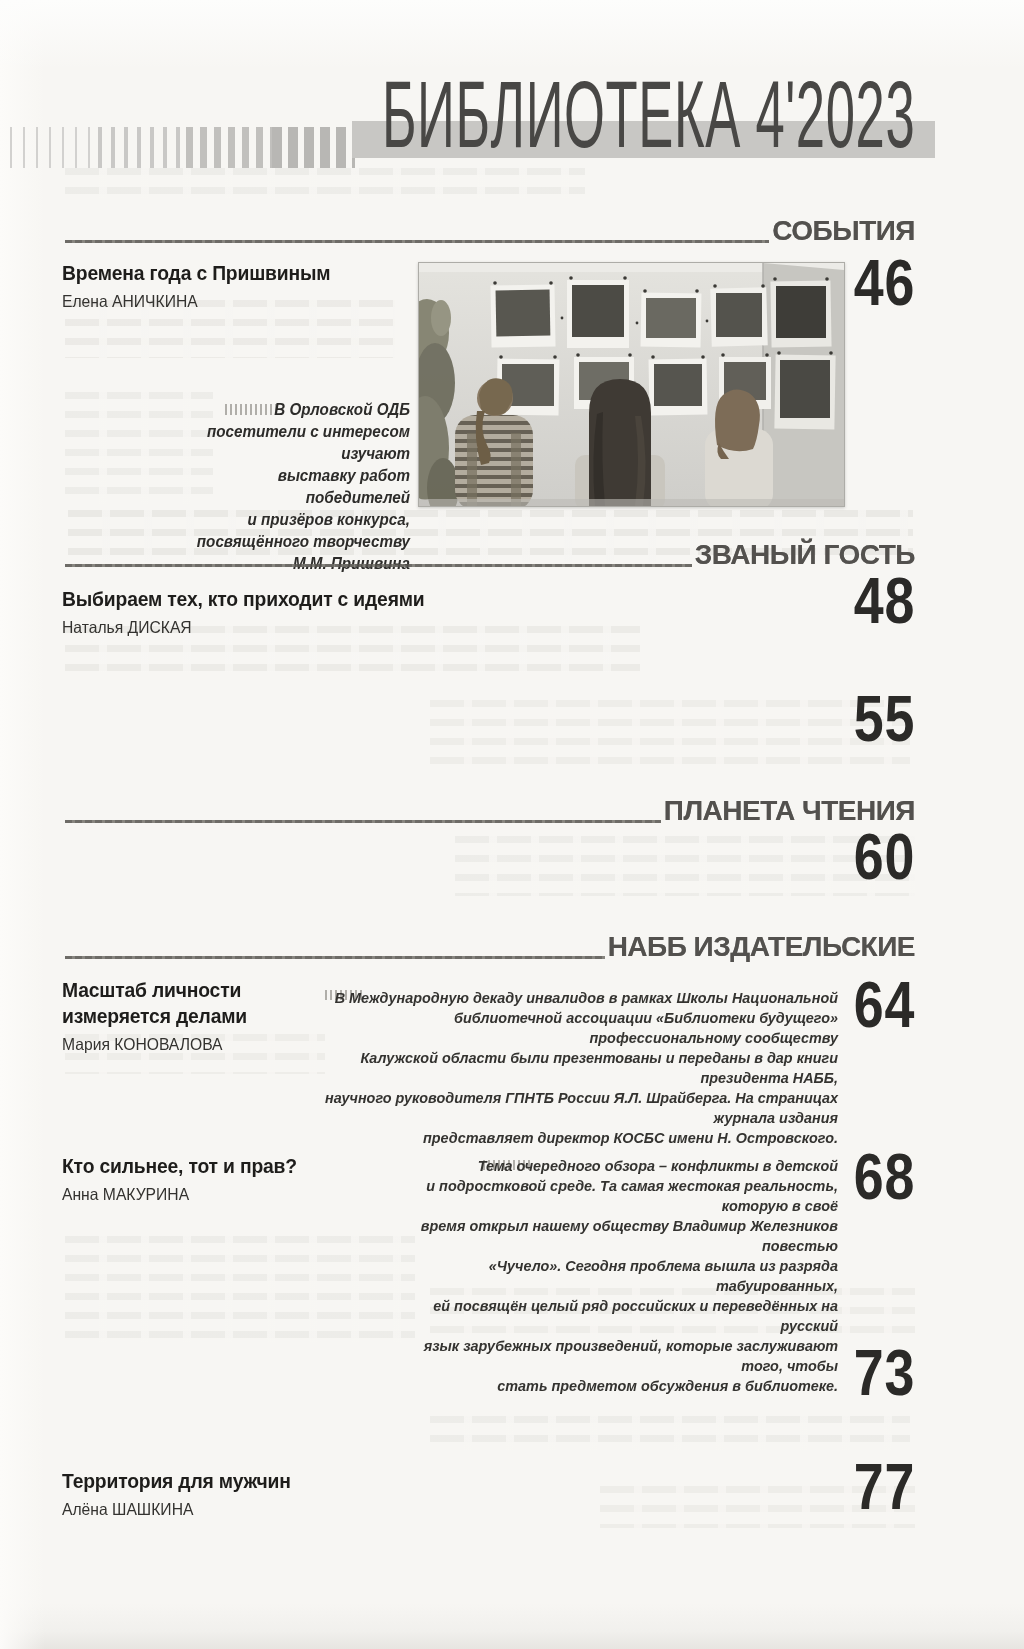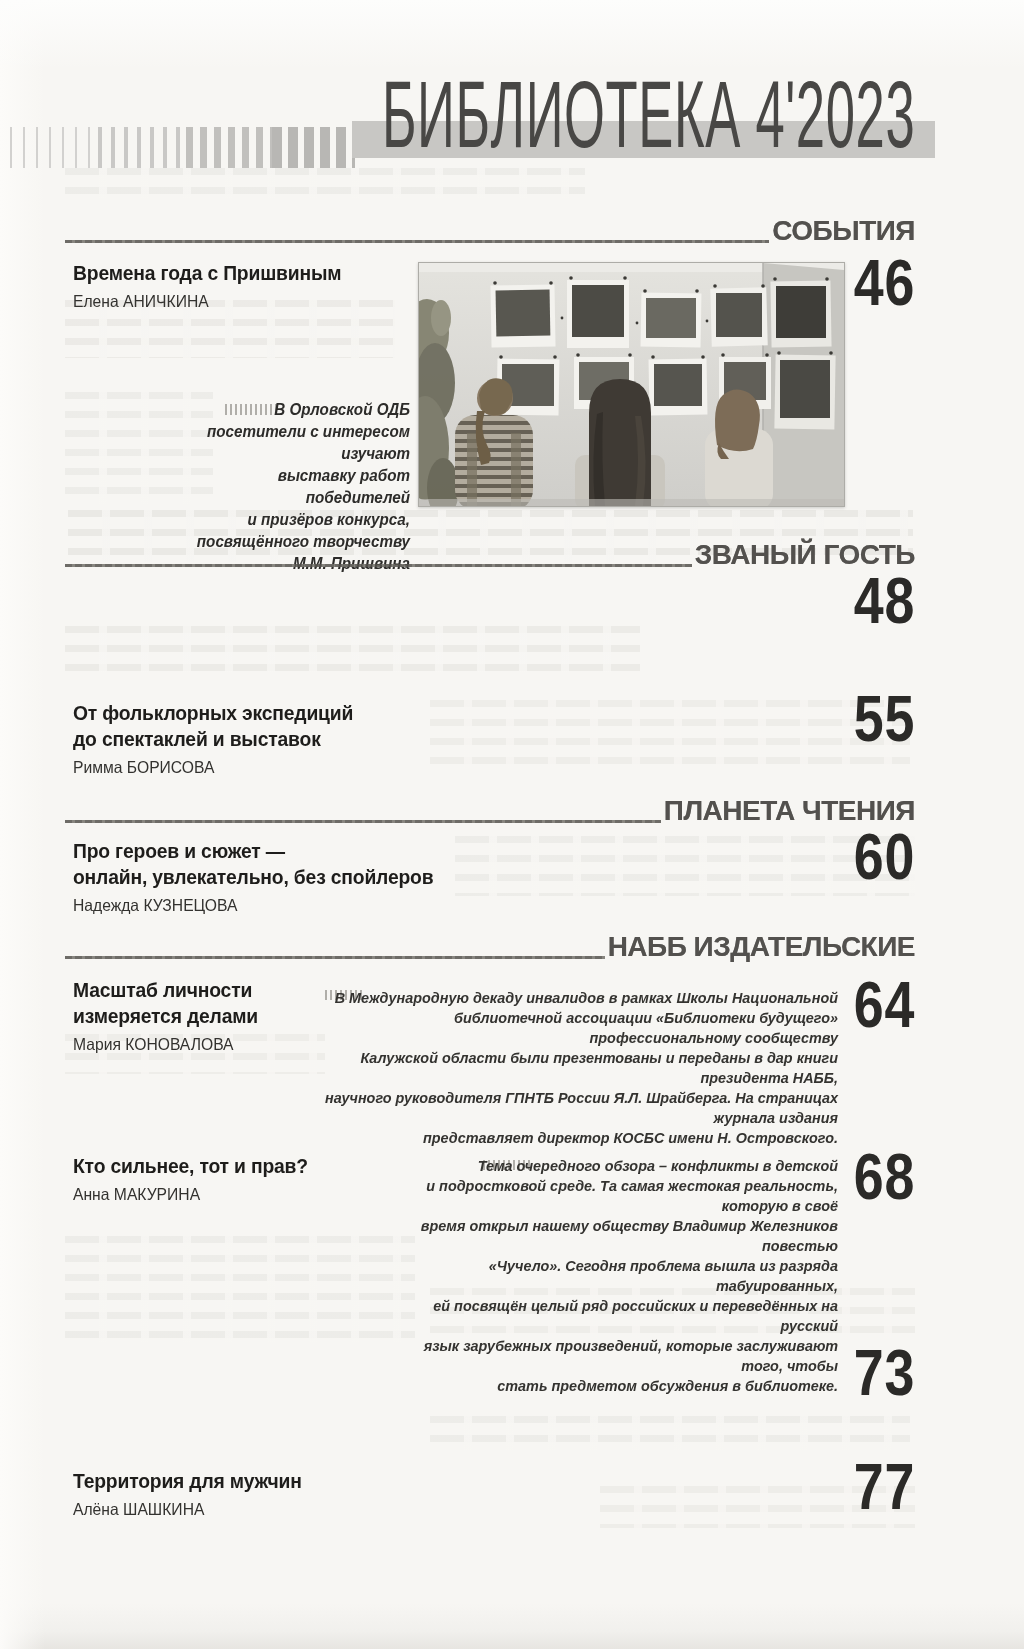--- a/index.html
+++ b/index.html
@@ -44,21 +44,21 @@
     color:#53514e;white-space:nowrap;margin-left:3px;
     text-shadow:0 0 .5px rgba(83,81,78,.6);
   }
   
   .pagenum{
     position:absolute;right:109px;font-size:64px;line-height:54px;font-weight:bold;
     color:#2b2a28;letter-spacing:1px;transform:scaleX(.84);transform-origin:right top;
     white-space:nowrap;
   }
   
-  .article{position:absolute;left:73px;}
+  .article{position:absolute;left:62px;}
   .a-title{
     font-size:21px;line-height:26px;font-weight:bold;letter-spacing:-.2px;color:#1e1d1b;
     white-space:pre-line;transform:scaleX(.92);transform-origin:left top;
   }
   .a-author{
     margin-top:5px;font-size:16.5px;line-height:20px;color:#33322f;
     transform:scaleX(.95);transform-origin:left top;white-space:nowrap;
   }
   
   .photo{
@@ -226,38 +226,32 @@
 выставку работ победителей
 и призёров конкурса,
 посвящённого творчеству
 М.М. Пришвина</figcaption>
 
   <div class="sec" style="top:536px">
     <div class="rule"></div>
     <div class="sec-label">ЗВАНЫЙ ГОСТЬ</div>
   </div>
   <div class="pagenum" style="top:574px">48</div>
+  <div class="article" style="top:586px">
+    <div class="a-title">Выбираем тех, кто приходит с идеями</div>
+    <div class="a-author">Наталья ДИСКАЯ</div>
+  </div>
 
   <div class="pagenum" style="top:692px">55</div>
-  <div class="article" style="top:700px">
-    <div class="a-title">От фольклорных экспедиций
-до спектаклей и выставок</div>
-    <div class="a-author">Римма БОРИСОВА</div>
-  </div>
 
   <div class="sec" style="top:792px">
     <div class="rule"></div>
     <div class="sec-label">ПЛАНЕТА ЧТЕНИЯ</div>
   </div>
   <div class="pagenum" style="top:830px">60</div>
-  <div class="article" style="top:838px">
-    <div class="a-title">Про героев и сюжет —
-онлайн, увлекательно, без спойлеров</div>
-    <div class="a-author">Надежда КУЗНЕЦОВА</div>
-  </div>
 
   <div class="sec" style="top:928px">
     <div class="rule"></div>
     <div class="sec-label">НАББ ИЗДАТЕЛЬСКИЕ</div>
   </div>
   <div class="pagenum" style="top:978px">64</div>
   <div class="article" style="top:977px">
     <div class="a-title">Масштаб личности
 измеряется делами</div>
     <div class="a-author">Мария КОНОВАЛОВА</div>

